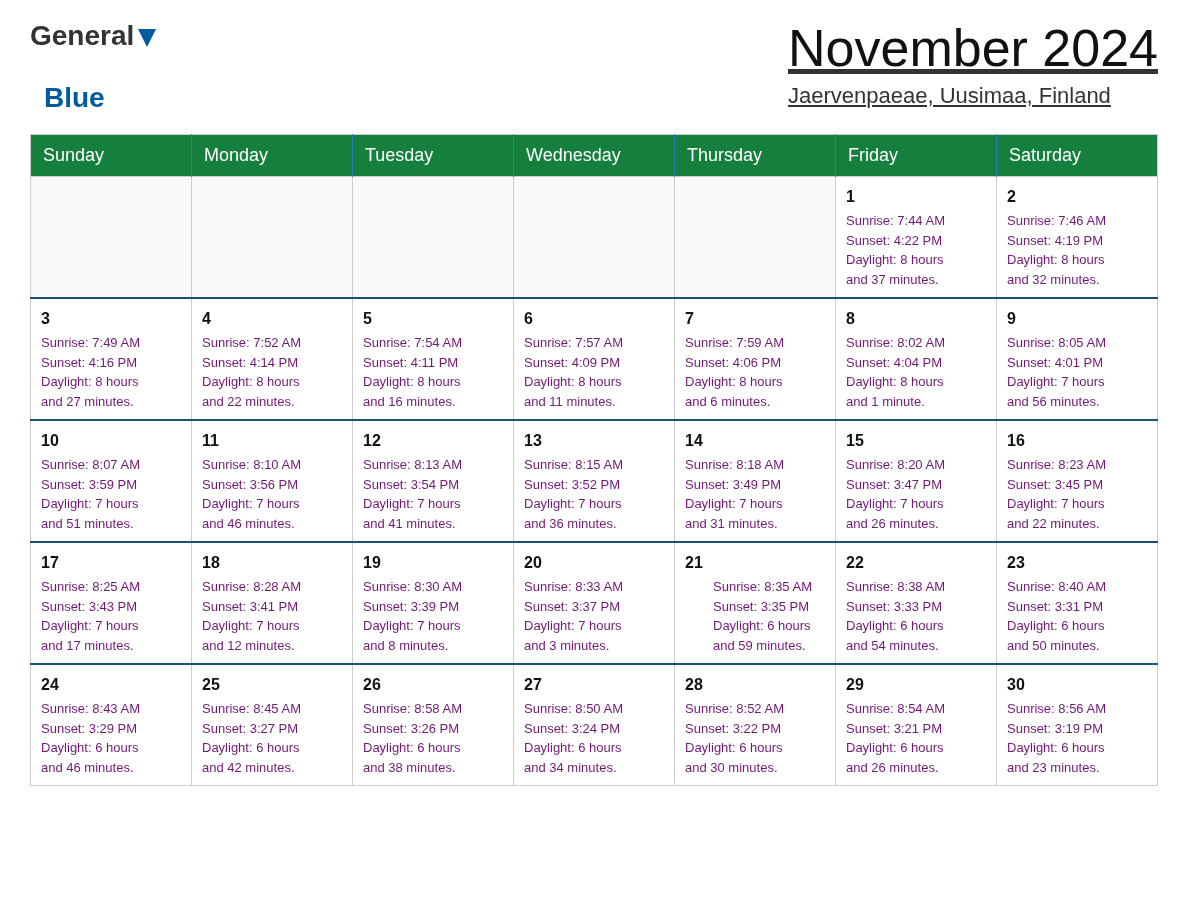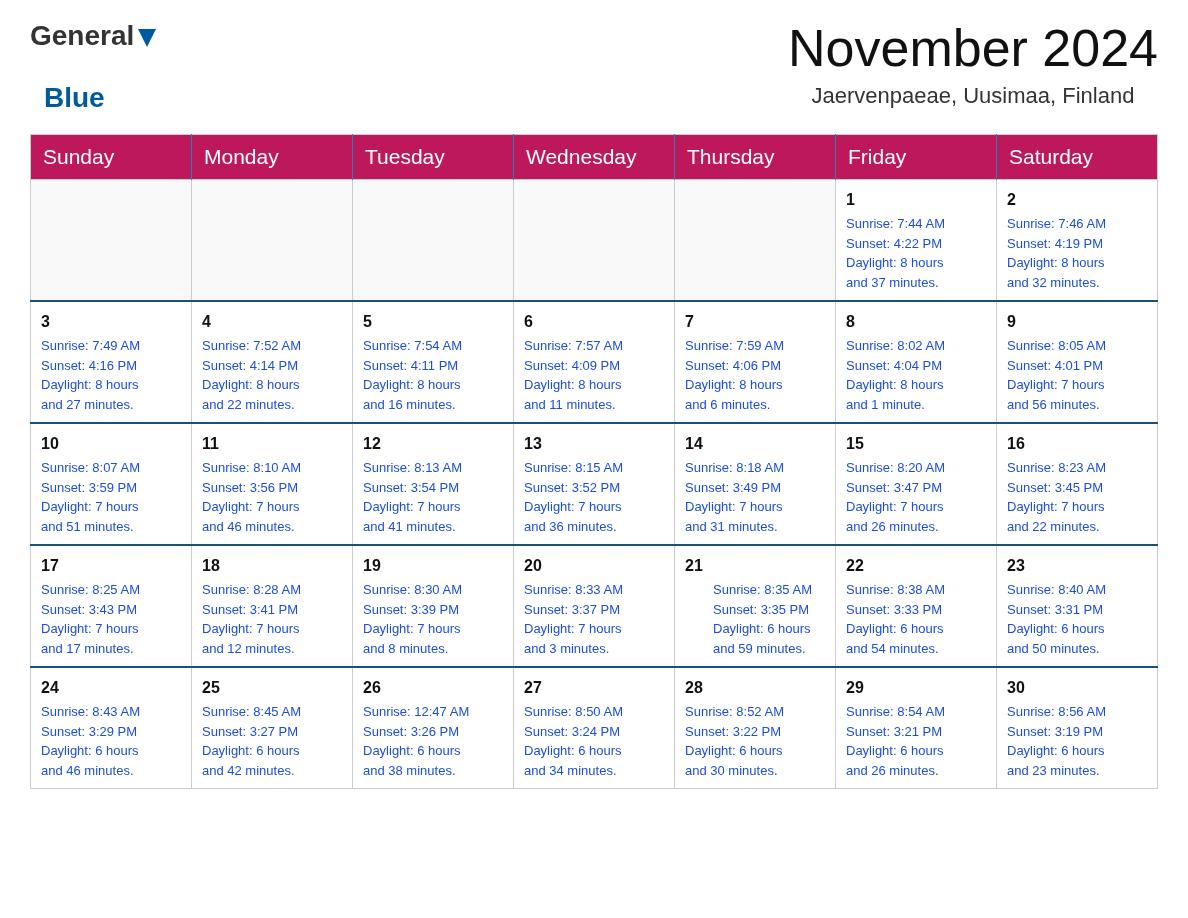--- a/index.html
+++ b/index.html
@@ -21,42 +21,43 @@
       display: flex;
       flex-direction: column;
       align-items: flex-start;
       gap: 34px;
     }
     .logo-text {
       display: flex;
       align-items: center;
     }
     .title-area {
-      text-align: center;
+      text-align: left;
+      text-decoration: underline;
     }
     .month-title {
       font-size: 52px;
       font-weight: normal;
       color: #111;
       line-height: 1.1;
     }
     .location-title {
       font-size: 22px;
       color: #333;
       margin-top: 6px;
     }
     .calendar {
       width: 100%;
       border-collapse: collapse;
       border: 1px solid #ccc;
     }
     .calendar th {
-      background-color: #be185d;
+      background-color: #15803d;
       color: #fff;
-      font-size: 21px;
+      font-size: 18px;
       font-weight: normal;
       padding: 10px 12px;
       text-align: left;
       border-right: 1px solid #2980b9;
     }
     .calendar th:last-child {
       border-right: none;
     }
     .calendar td {
       vertical-align: top;
@@ -68,21 +69,21 @@
       line-height: 1.5;
     }
     .day-number {
       font-size: 16px;
       font-weight: bold;
       color: #111;
       display: block;
       margin-bottom: 2px;
     }
     .day-info {
-      color: #1d4ed8;
+      color: #701a75;
       font-size: 13px;
     }
     .empty-cell {
       background: #f9f9f9;
     }
     .calendar tr:not(:last-child) td {
       border-bottom: 2px solid #1a5276;
     }
   </style>
 </head>
@@ -303,21 +304,21 @@
         </td>
         <td>
           <span class="day-number">25</span>
           <div class="day-info" style="white-space: pre-line;">Sunrise: 8:45 AM
 Sunset: 3:27 PM
 Daylight: 6 hours
 and 42 minutes.</div>
         </td>
         <td>
           <span class="day-number">26</span>
-          <div class="day-info" style="white-space: pre-line;">Sunrise: 12:47 AM
+          <div class="day-info" style="white-space: pre-line;">Sunrise: 8:58 AM
 Sunset: 3:26 PM
 Daylight: 6 hours
 and 38 minutes.</div>
         </td>
         <td>
           <span class="day-number">27</span>
           <div class="day-info" style="white-space: pre-line;">Sunrise: 8:50 AM
 Sunset: 3:24 PM
 Daylight: 6 hours
 and 34 minutes.</div>

